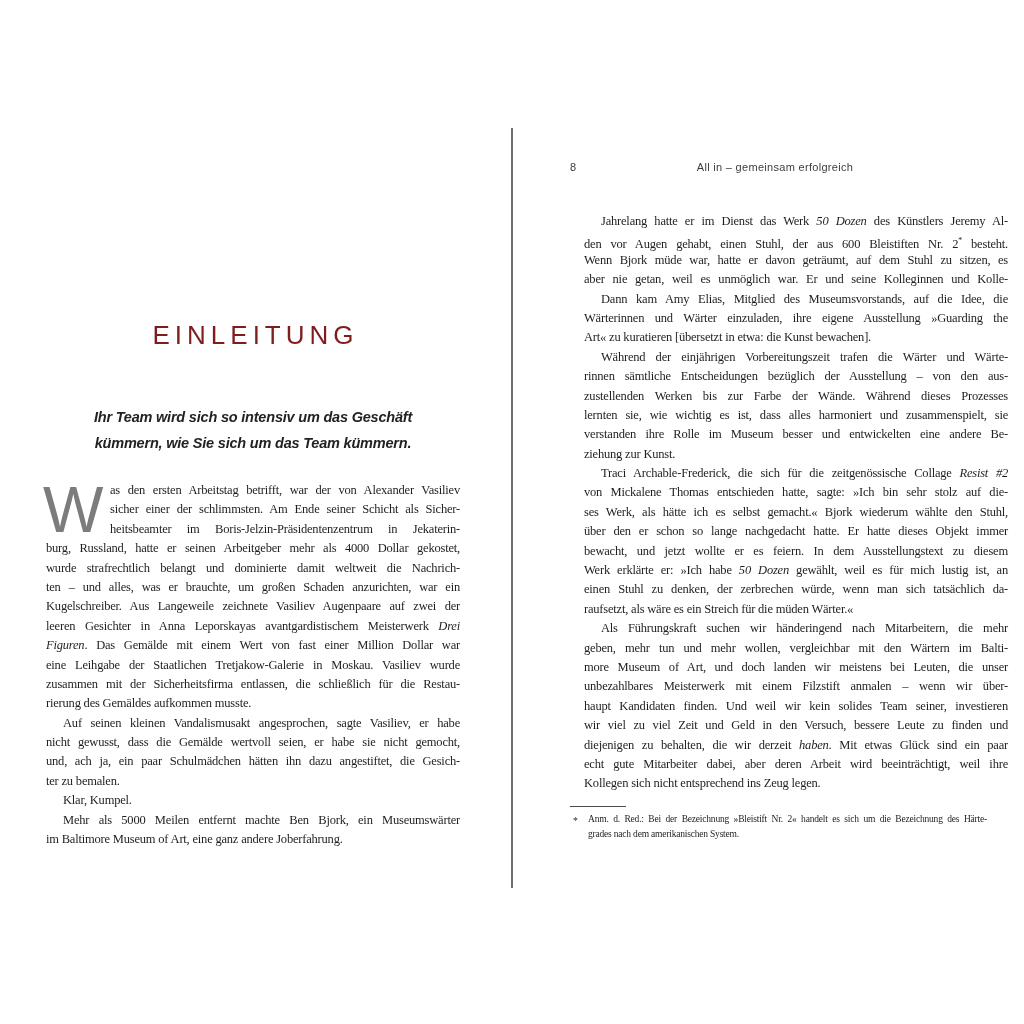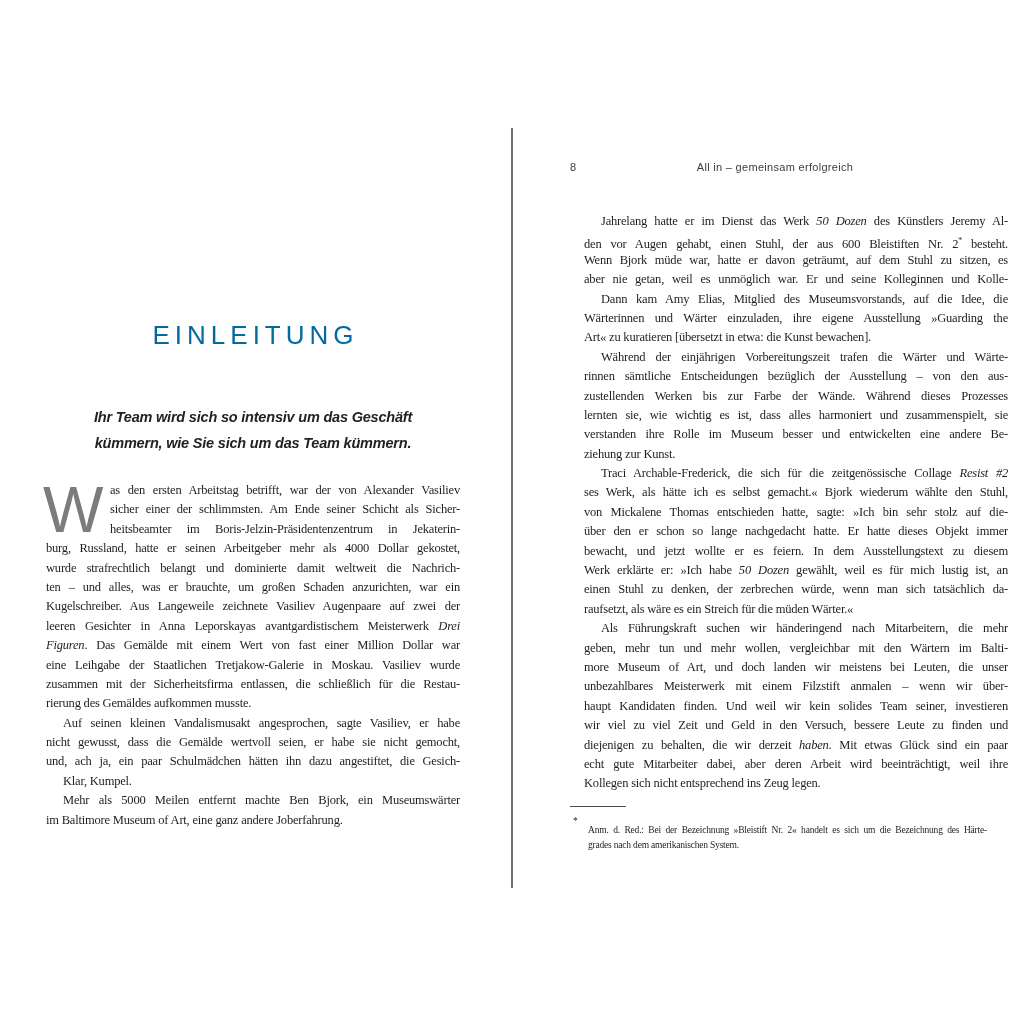--- a/index.html
+++ b/index.html
@@ -24,21 +24,21 @@
   .page-left { position: absolute; left: 46px; top: 0; width: 414px; height: 1024px; }
   .title {
     position: absolute; top: 320px; left: 0; width: 100%;
     margin: 0;
     font-family: "Liberation Sans", sans-serif;
     font-weight: 400;
     font-size: 26px;
     letter-spacing: 5px;
     text-indent: 5px;
     text-align: center;
-    color: #0369a1;
+    color: #7f1d1d;
   }
   .subtitle {
     position: absolute; top: 404px; left: 0; width: 100%;
     font-family: "Liberation Sans", sans-serif;
     font-style: italic;
     font-weight: 700;
     font-size: 14.5px;
     letter-spacing: -0.2px;
     line-height: 26px;
     text-align: center;
@@ -63,21 +63,21 @@
     letter-spacing: 0.3px;
     color: #3d3d3d;
     text-align: center;
   }
   .pagenum { position: absolute; left: 7px; top: 0; }
   .right-body { position: absolute; top: 212px; left: 0; width: 100%; margin-left: 21px; }
 
   .footnote { position: absolute; top: 806px; left: 0; width: 100%; font-size: 9.5px; }
   .fn-sep { width: 56px; height: 0; border-top: 1.4px solid #4a4a4a; margin-left: 7px; }
   .fn-marker { position: absolute; left: 10px; top: 10px; font-size: 9.5px; letter-spacing: -0.2px; }
-  .fn-lines { margin-top: 16px; padding-left: 25px; }
+  .fn-lines { margin-top: 5px; padding-left: 25px; }
   .fn-lines .tline { height: 15px; line-height: 15px; font-size: 9.5px; letter-spacing: -0.2px; }
 
   
   .tline {
     height: 19.4px;
     line-height: 19.4px;
     font-size: 12.5px;
     letter-spacing: -0.2px;
     text-align: justify;
     text-align-last: justify;
@@ -114,20 +114,21 @@
           <div class="tline"><span>ten – und alles, was er brauchte, um großen Schaden anzurichten, war ein</span></div>
           <div class="tline"><span>Kugelschreiber. Aus Langeweile zeichnete Vasiliev Augenpaare auf zwei der</span></div>
           <div class="tline"><span>leeren Gesichter in Anna Leporskayas avantgardistischem Meisterwerk </span><span class="it">Drei</span></div>
           <div class="tline"><span class="it">Figuren</span><span>. Das Gemälde mit einem Wert von fast einer Million Dollar war</span></div>
           <div class="tline"><span>eine Leihgabe der Staatlichen Tretjakow-Galerie in Moskau. Vasiliev wurde</span></div>
           <div class="tline"><span>zusammen mit der Sicherheitsfirma entlassen, die schließlich für die Restau-</span></div>
           <div class="tline end"><span>rierung des Gemäldes aufkommen musste.</span></div>
           <div class="tline ind-p"><span>Auf seinen kleinen Vandalismusakt angesprochen, sagte Vasiliev, er habe</span></div>
           <div class="tline"><span>nicht gewusst, dass die Gemälde wertvoll seien, er habe sie nicht gemocht,</span></div>
           <div class="tline"><span>und, ach ja, ein paar Schulmädchen hätten ihn dazu angestiftet, die Gesich-</span></div>
+          <div class="tline end"><span>ter zu bemalen.</span></div>
           <div class="tline end ind-p"><span>Klar, Kumpel.</span></div>
           <div class="tline ind-p"><span>Mehr als 5000 Meilen entfernt machte Ben Bjork, ein Museumswärter</span></div>
           <div class="tline end"><span>im Baltimore Museum of Art, eine ganz andere Joberfahrung.</span></div>
         </div>
     </div>
   </section>
 
   <section class="page-right">
     <header class="running-header">
       <span class="pagenum">8</span>
@@ -141,22 +142,22 @@
         <div class="tline ind-p"><span>Dann kam Amy Elias, Mitglied des Museumsvorstands, auf die Idee, die</span></div>
         <div class="tline"><span>Wärterinnen und Wärter einzuladen, ihre eigene Ausstellung »Guarding the</span></div>
         <div class="tline end"><span>Art« zu kuratieren [übersetzt in etwa: die Kunst bewachen].</span></div>
         <div class="tline ind-p"><span>Während der einjährigen Vorbereitungszeit trafen die Wärter und Wärte-</span></div>
         <div class="tline"><span>rinnen sämtliche Entscheidungen bezüglich der Ausstellung – von den aus-</span></div>
         <div class="tline"><span>zustellenden Werken bis zur Farbe der Wände. Während dieses Prozesses</span></div>
         <div class="tline"><span>lernten sie, wie wichtig es ist, dass alles harmoniert und zusammenspielt, sie</span></div>
         <div class="tline"><span>verstanden ihre Rolle im Museum besser und entwickelten eine andere Be-</span></div>
         <div class="tline end"><span>ziehung zur Kunst.</span></div>
         <div class="tline ind-p"><span>Traci Archable-Frederick, die sich für die zeitgenössische Collage </span><span class="it">Resist #2</span></div>
+        <div class="tline"><span>von Mickalene Thomas entschieden hatte, sagte: »Ich bin sehr stolz auf die-</span></div>
         <div class="tline"><span>ses Werk, als hätte ich es selbst gemacht.« Bjork wiederum wählte den Stuhl,</span></div>
-        <div class="tline"><span>von Mickalene Thomas entschieden hatte, sagte: »Ich bin sehr stolz auf die-</span></div>
         <div class="tline"><span>über den er schon so lange nachgedacht hatte. Er hatte dieses Objekt immer</span></div>
         <div class="tline"><span>bewacht, und jetzt wollte er es feiern. In dem Ausstellungstext zu diesem</span></div>
         <div class="tline"><span>Werk erklärte er: »Ich habe </span><span class="it">50 Dozen</span><span> gewählt, weil es für mich lustig ist, an</span></div>
         <div class="tline"><span>einen Stuhl zu denken, der zerbrechen würde, wenn man sich tatsächlich da-</span></div>
         <div class="tline end"><span>raufsetzt, als wäre es ein Streich für die müden Wärter.«</span></div>
         <div class="tline ind-p"><span>Als Führungskraft suchen wir händeringend nach Mitarbeitern, die mehr</span></div>
         <div class="tline"><span>geben, mehr tun und mehr wollen, vergleichbar mit den Wärtern im Balti-</span></div>
         <div class="tline"><span>more Museum of Art, und doch landen wir meistens bei Leuten, die unser</span></div>
         <div class="tline"><span>unbezahlbares Meisterwerk mit einem Filzstift anmalen – wenn wir über-</span></div>
         <div class="tline"><span>haupt Kandidaten finden. Und weil wir kein solides Team seiner, investieren</span></div>

